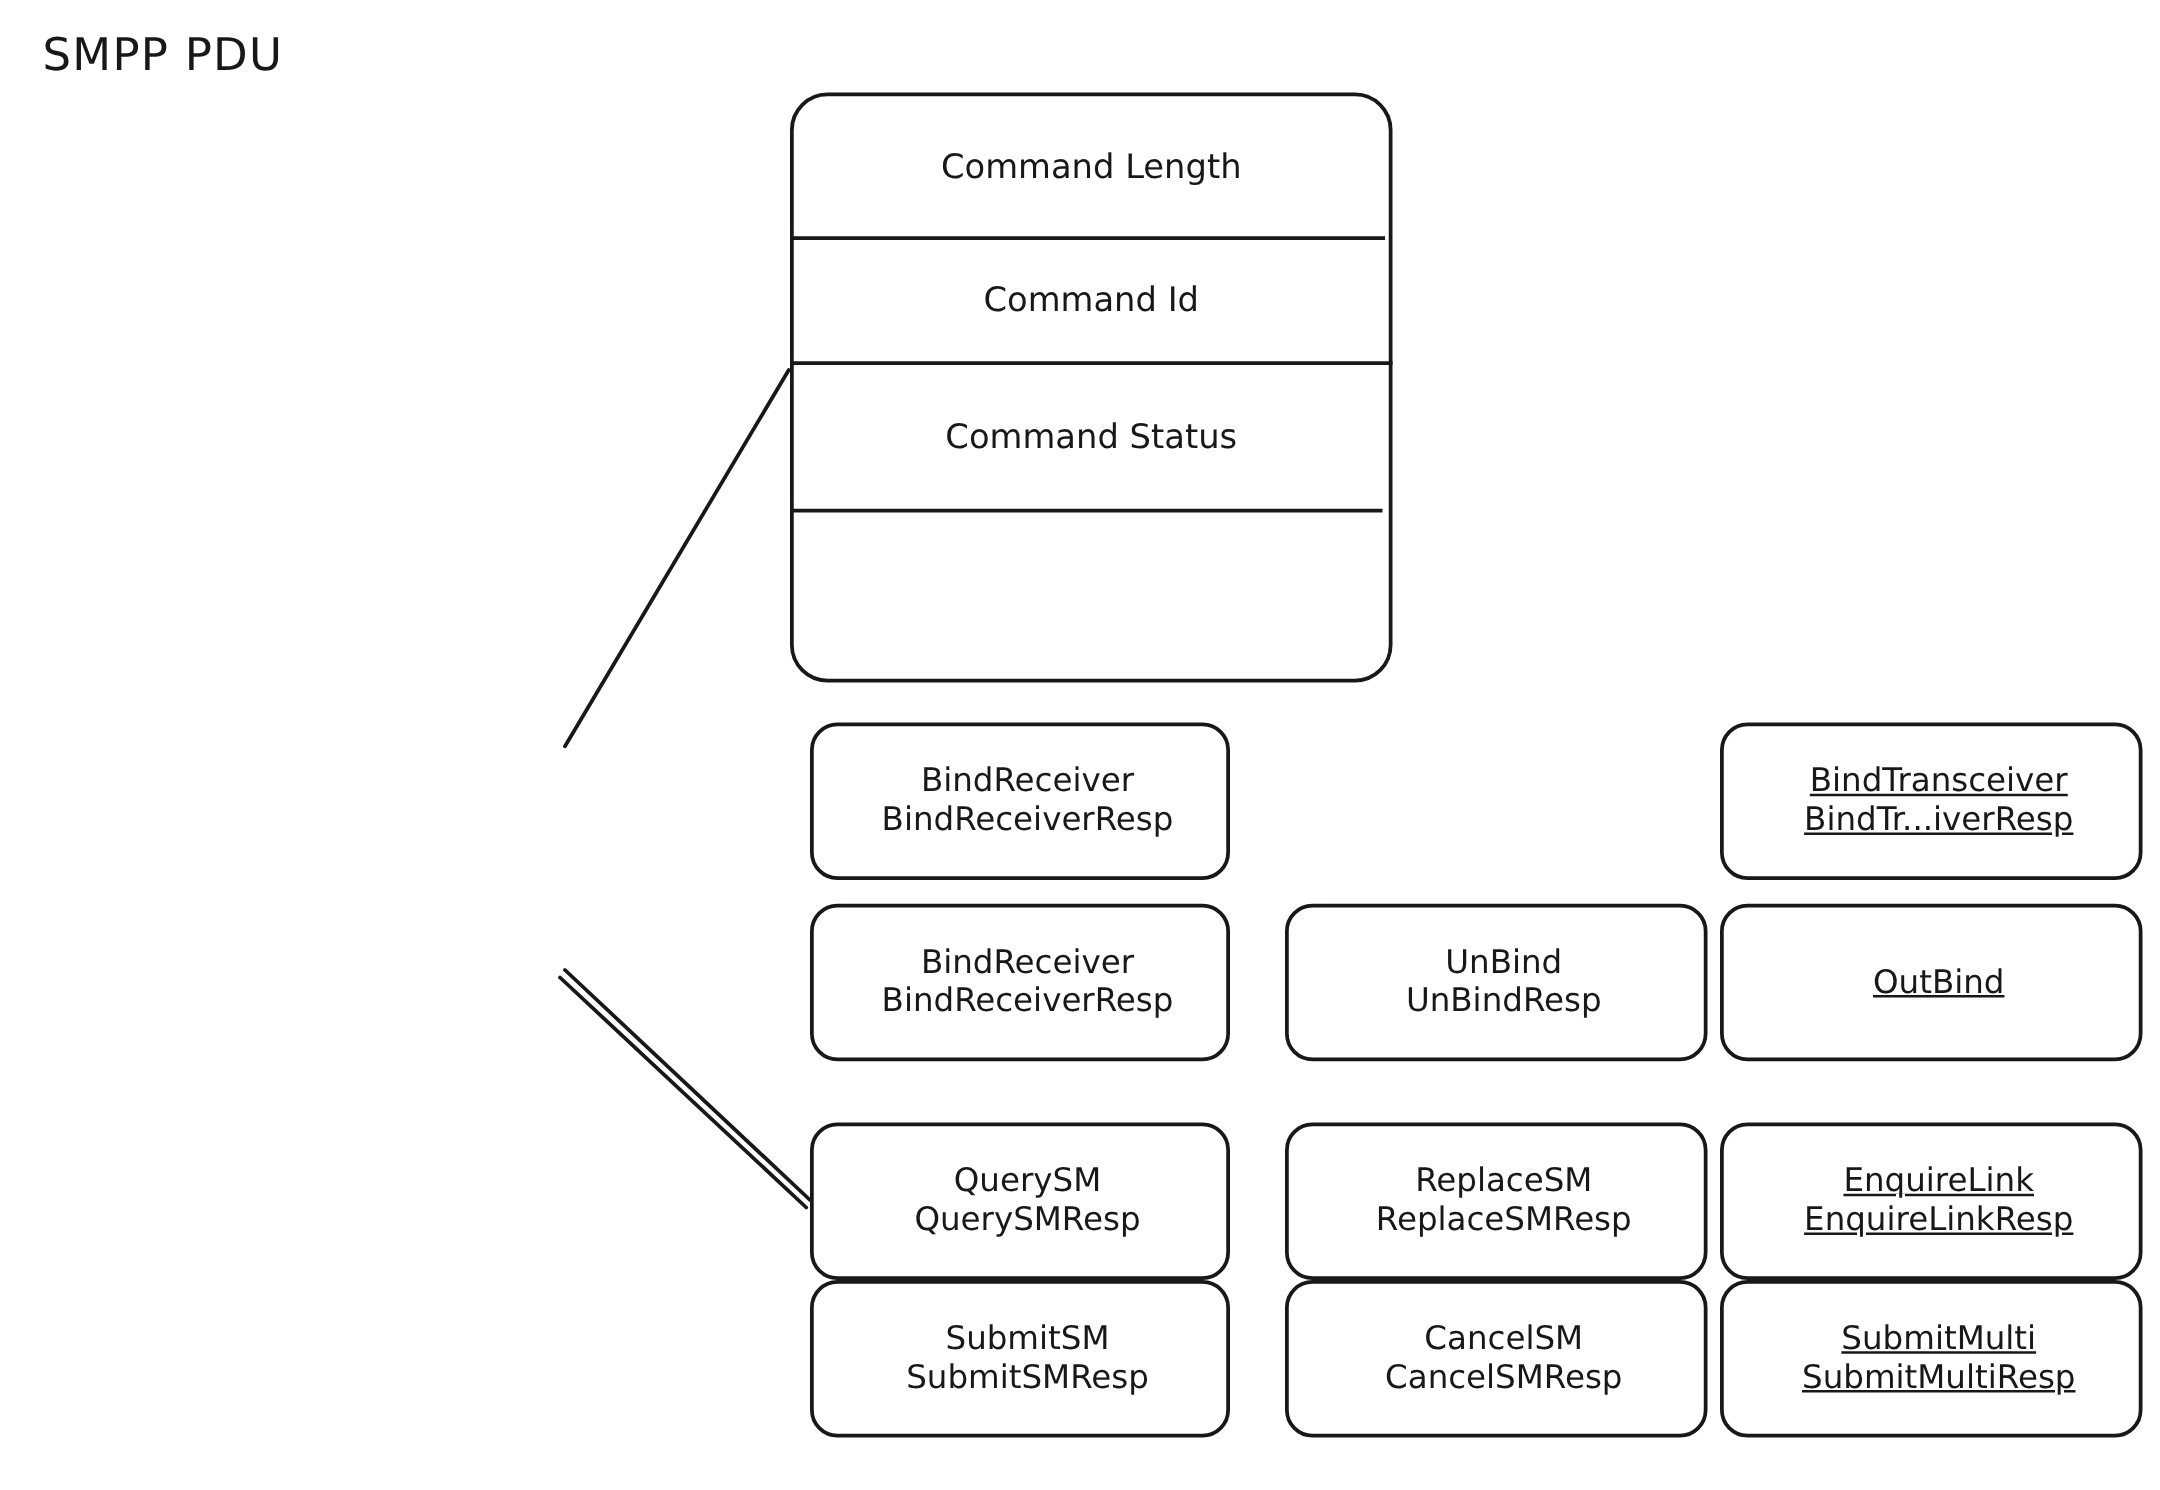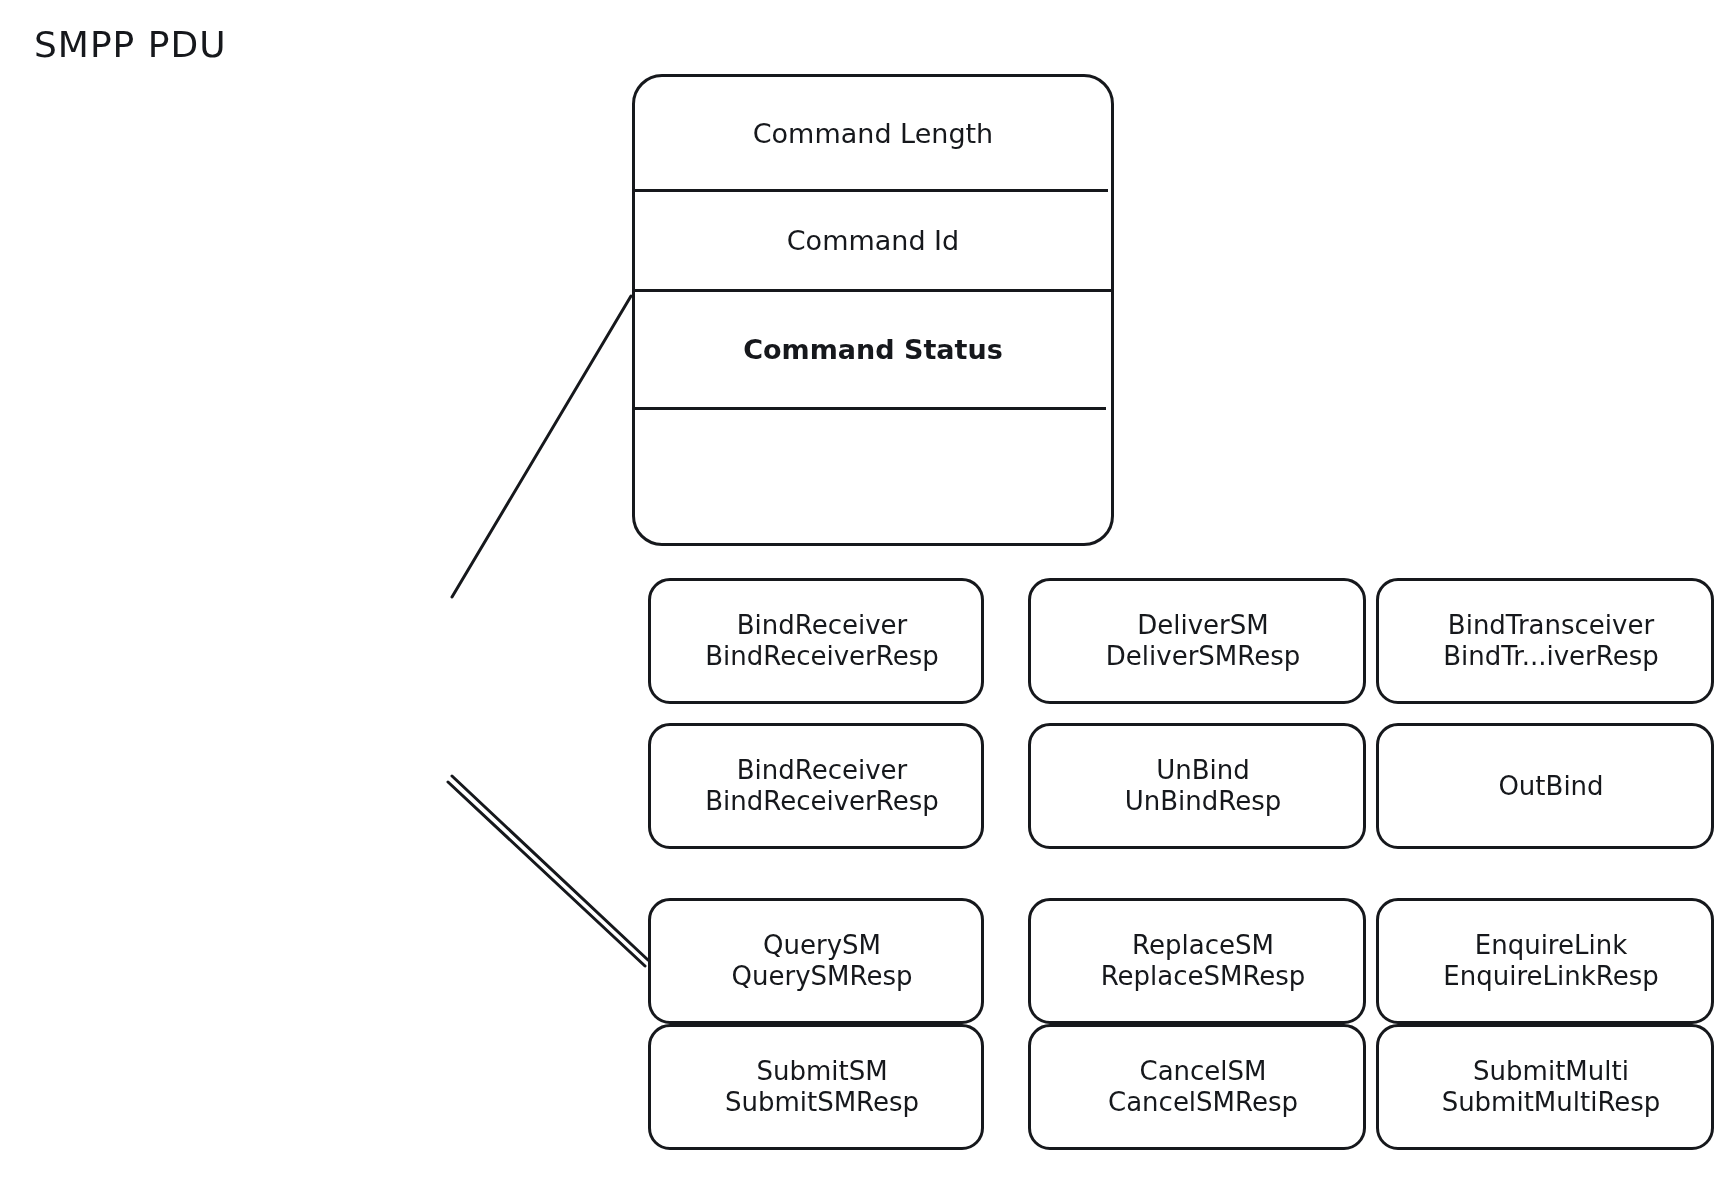--- a/index.html
+++ b/index.html
@@ -95,21 +95,21 @@
     align-items: center;
     justify-content: center;
     text-align: center;
     line-height: 1.18;
     font-size: 26px;
     color: #16181c;
   }
   .opbox .l1, .opbox .l2 { display: block; white-space: nowrap; }
   .op-col-1 { left: 648px; }
   .op-col-2 { left: 1028px; }
-  .op-col-3 { left: 1376px; }
+  .op-col-3 { left: 1376px; text-decoration: underline; }
   .op-row-1 { top: 578px; }
   .op-row-2 { top: 723px; }
   .op-row-3 { top: 898px; }
   .op-row-4 { top: 1024px; }
   .col3 { width: 338px; }
 </style>
 </head>
 <body>
 
 <div id="canvas">
@@ -125,21 +125,21 @@
 
   <div class="box hdr-box">
     <div class="hdr-row" style="top:0;height:114px;">
       <span class="rowtext">Command Length</span>
     </div>
     <div class="hdr-sep" style="top:112px;left:-1px;width:474px;"></div>
     <div class="hdr-row" style="top:114px;height:100px;">
       <span class="rowtext">Command Id</span>
     </div>
     <div class="hdr-sep" style="top:212px;left:-3px;width:482px;"></div>
-    <div class="hdr-row" style="top:214px;height:118px;font-weight:bold;">
+    <div class="hdr-row" style="top:214px;height:118px;">
       <span class="rowtext">Command Status</span>
     </div>
     <div class="hdr-sep" style="top:330px;left:-1px;width:472px;"></div>
   </div>
 
   <div class="box opbox op-col-1 op-row-1">
     <span class="l1">BindReceiver</span>
     <span class="l2">BindReceiverResp</span>
   </div>
   <div class="box opbox op-col-1 op-row-2">
@@ -148,24 +148,20 @@
   </div>
   <div class="box opbox op-col-1 op-row-3">
     <span class="l1">QuerySM</span>
     <span class="l2">QuerySMResp</span>
   </div>
   <div class="box opbox op-col-1 op-row-4">
     <span class="l1">SubmitSM</span>
     <span class="l2">SubmitSMResp</span>
   </div>
 
-  <div class="box opbox op-col-2 op-row-1 col3">
-    <span class="l1">DeliverSM</span>
-    <span class="l2">DeliverSMResp</span>
-  </div>
   <div class="box opbox op-col-2 op-row-2 col3">
     <span class="l1">UnBind</span>
     <span class="l2">UnBindResp</span>
   </div>
   <div class="box opbox op-col-2 op-row-3 col3">
     <span class="l1">ReplaceSM</span>
     <span class="l2">ReplaceSMResp</span>
   </div>
   <div class="box opbox op-col-2 op-row-4 col3">
     <span class="l1">CancelSM</span>

